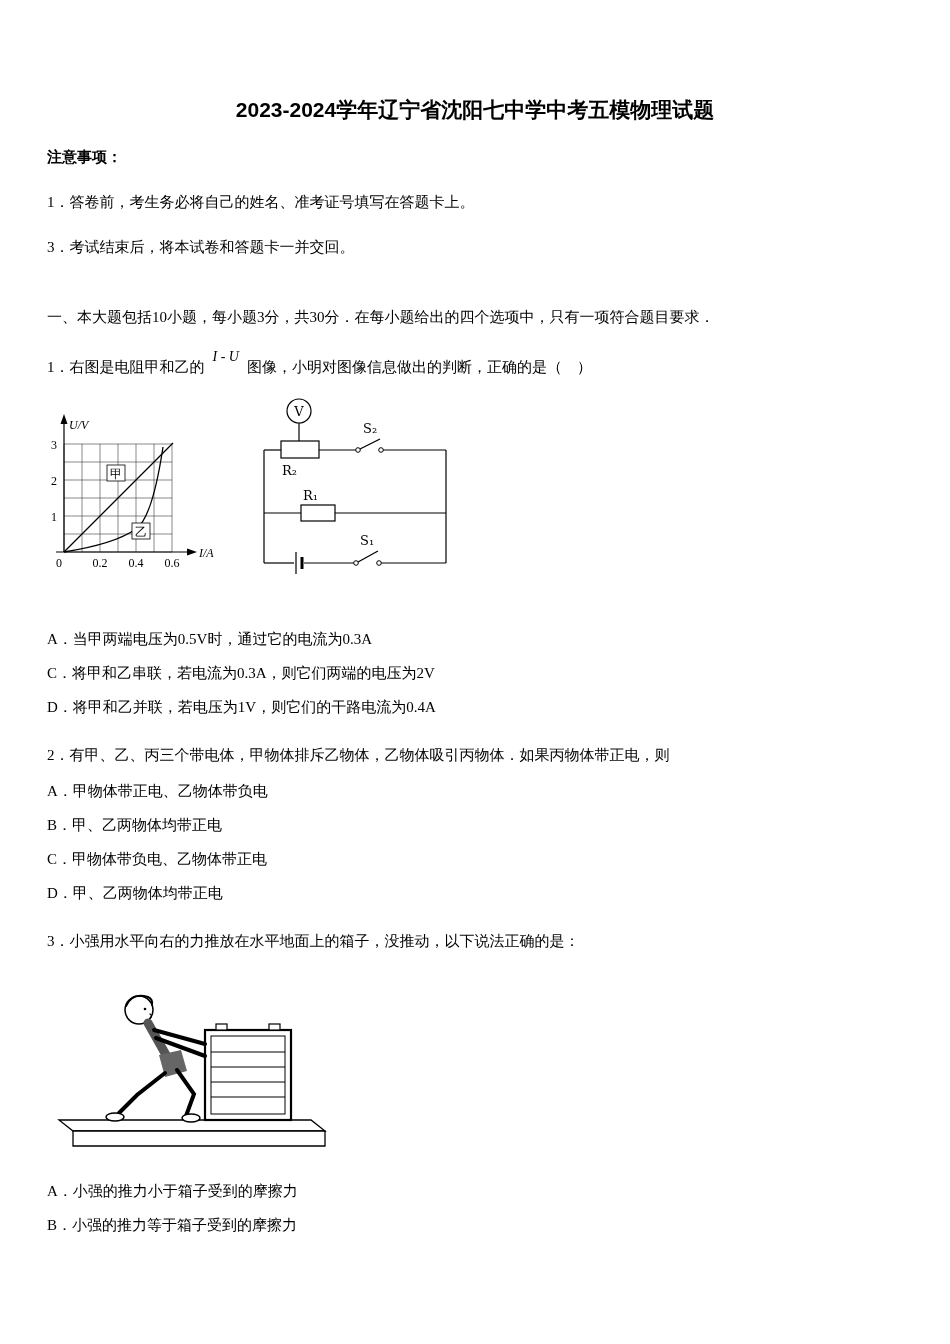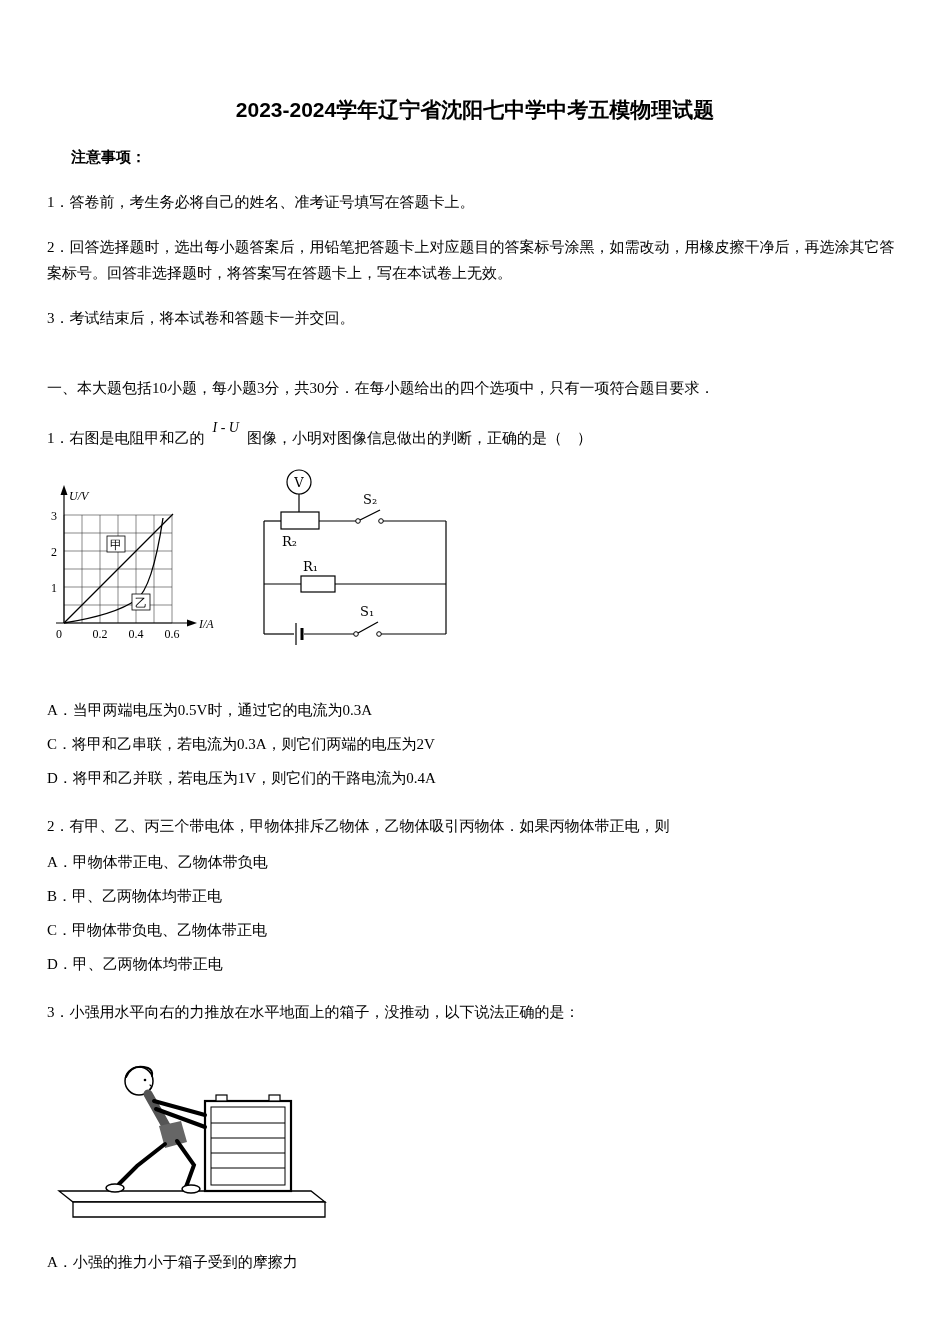--- a/index.html
+++ b/index.html
@@ -2,21 +2,21 @@
 <html><head>
 <meta charset="utf-8">
 <style>
   * { margin:0; padding:0; box-sizing:border-box; }
   html,body { background:#ffffff; }
   body { width:950px; font-family:"Liberation Serif","DejaVu Serif",serif; color:#000; }
   .page { width:950px; height:1280px; background:#fff; overflow:hidden; position:relative; }
   .title { text-align:center; padding-top:96px; font-size:21px; font-weight:bold;
            font-family:"Liberation Sans","DejaVu Sans",sans-serif; }
   .content { padding:0 45px 0 47px; font-size:15px; }
-  .notes-heading { margin-top:20px; font-weight:bold; line-height:26px;margin-left:24px; }
+  .notes-heading { margin-top:20px; font-weight:bold; line-height:26px; }
   .note { margin-top:19px; line-height:26px; }
   .section-heading { margin-top:44px; line-height:26px; }
   .q-stem { margin-top:24px; line-height:26px; }
   .formula { font-style:italic; font-family:"Liberation Serif",serif; position:relative; top:-11px;
              font-size:14px; padding:0 8px; display:inline-block; }
   .figure-row { display:flex; align-items:flex-start; margin-top:14px; margin-left:-8px; height:212px; }
   .figure-row svg.graph { margin-top:14px; }
   .figure-row svg.circuit { margin-left:4px; }
   .option { font-weight:normal; margin-top:13px; line-height:21px; }
   .option.first { margin-top:22px; }
@@ -25,21 +25,20 @@
 </style>
 </head>
 <body>
 
 <div class="page">
   <h1 class="title">2023-2024学年辽宁省沈阳七中学中考五模物理试题</h1>
 
   <div class="content">
     <div class="notes-heading">注意事项：</div>
     <div class="note">1．答卷前，考生务必将自己的姓名、准考证号填写在答题卡上。</div>
-    <div class="note">2．回答选择题时，选出每小题答案后，用铅笔把答题卡上对应题目的答案标号涂黑，如需改动，用橡皮擦干净后，再选涂其它答案标号。回答非选择题时，将答案写在答题卡上，写在本试卷上无效。</div>
     <div class="note">3．考试结束后，将本试卷和答题卡一并交回。</div>
 
     <div class="section-heading">一、本大题包括10小题，每小题3分，共30分．在每小题给出的四个选项中，只有一项符合题目要求．</div>
 
     <div class="q-stem"><span>1．右图是电阻甲和乙的</span><span class="formula">I - U</span><span>图像，小明对图像信息做出的判断，正确的是（　）</span></div>
 
     <div class="figure-row">
 
       <svg class="graph" width="212" height="196" viewBox="0 0 212 196">
         <g stroke="#3a3a3a" stroke-width="0.6" fill="none">

